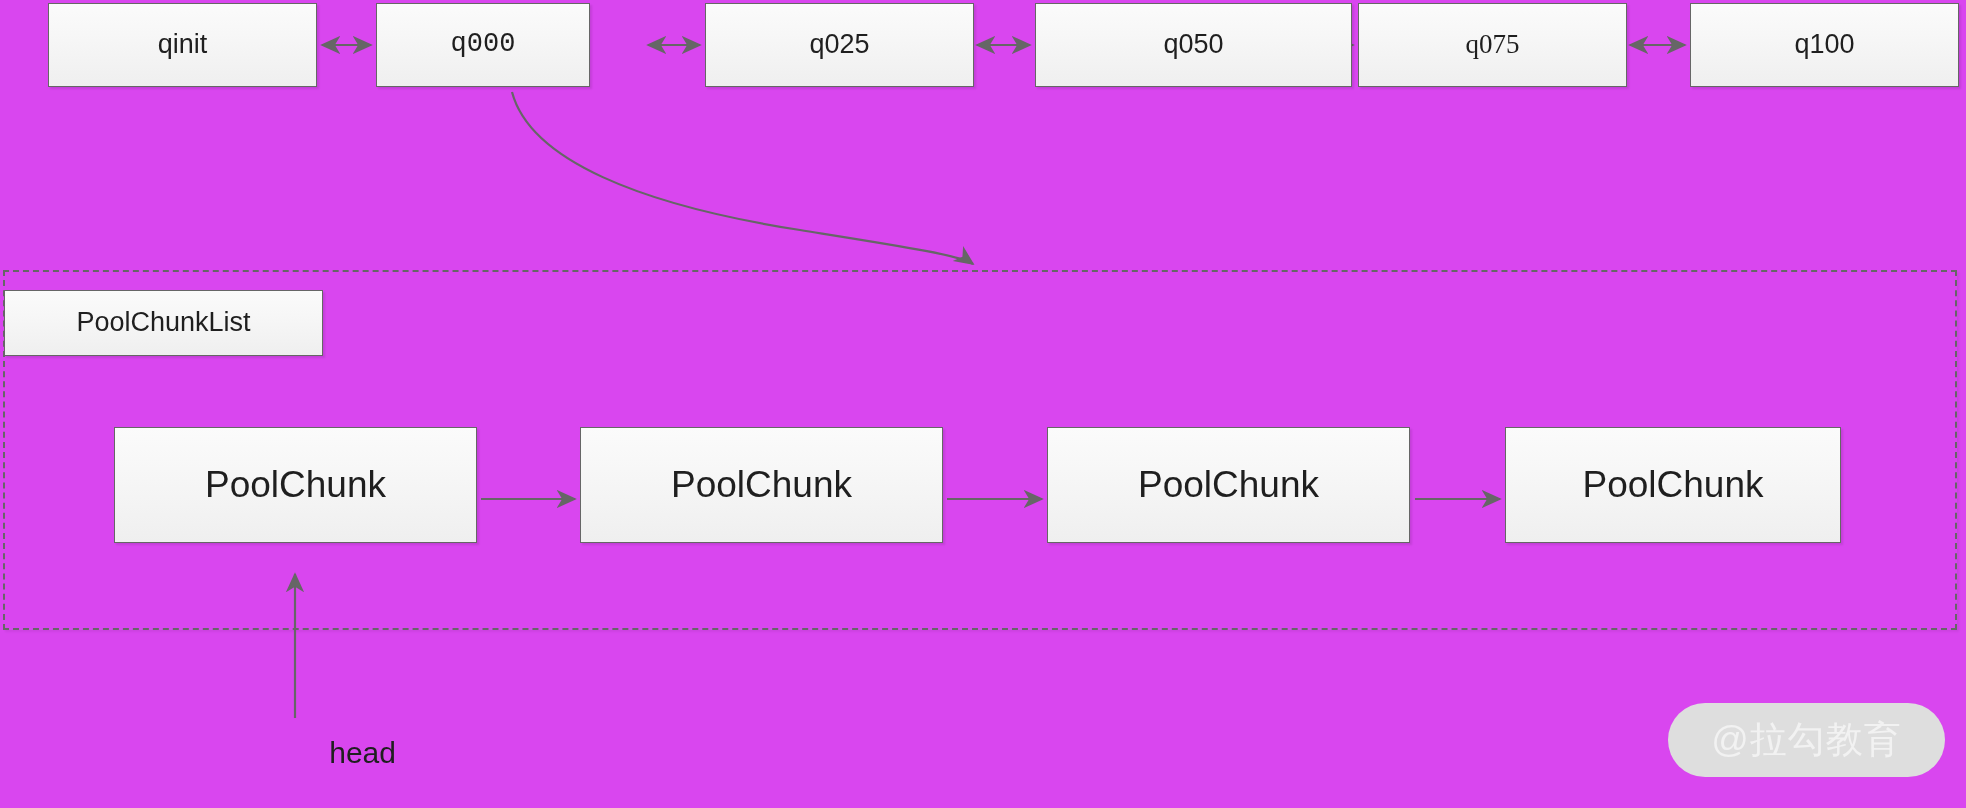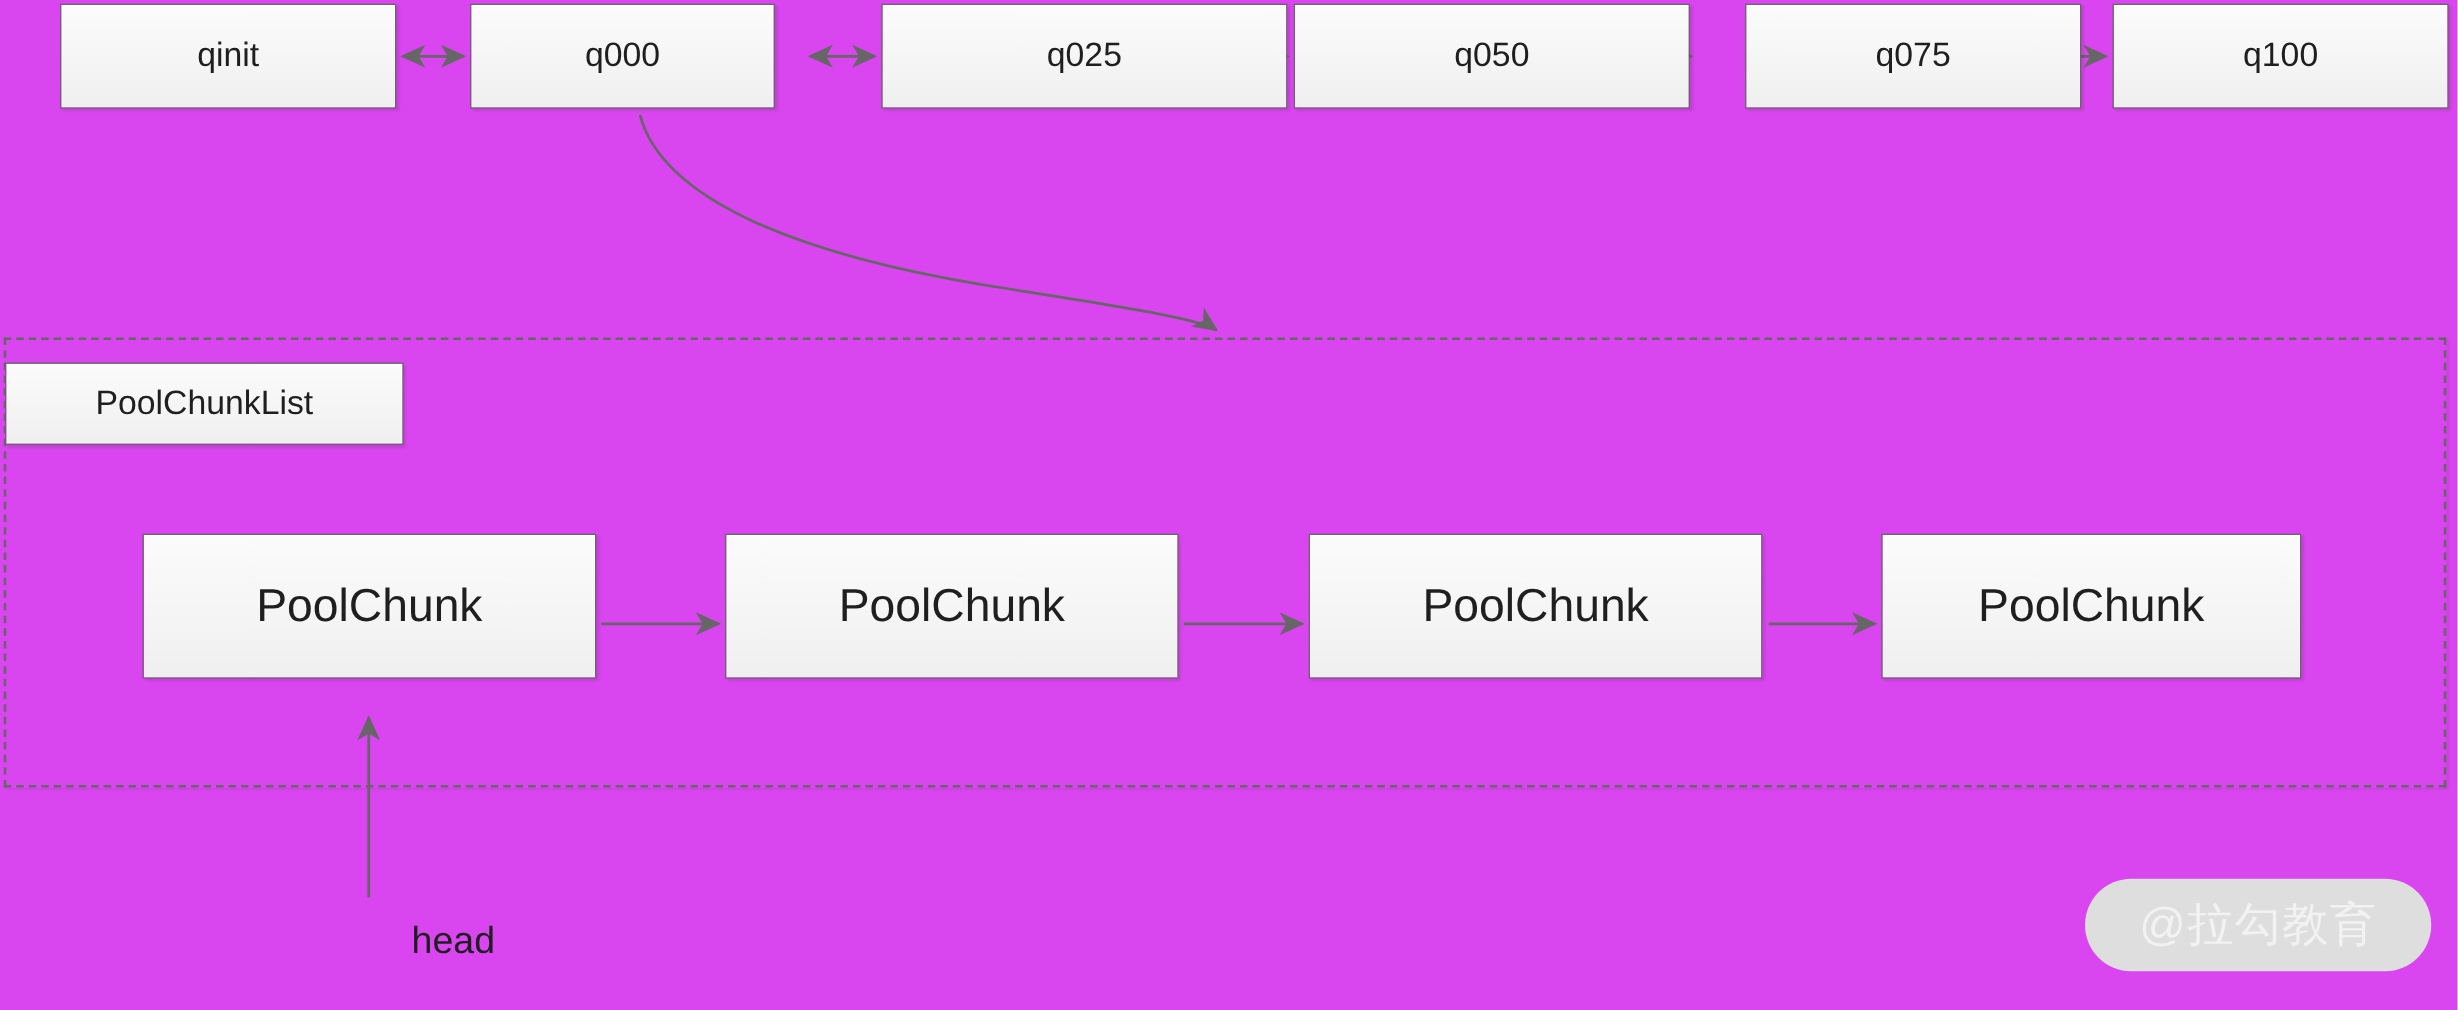--- a/index.html
+++ b/index.html
@@ -140,30 +140,30 @@
       <line x1="947" y1="499" x2="1042" y2="499"></line>
       <line x1="1415" y1="499" x2="1500" y2="499"></line>
     </g>
 
     <line x1="295" y1="718" x2="295" y2="574" stroke="#666666" stroke-width="2.2" fill="none" marker-end="url(#arrow-end)"></line>
   </svg>
 
   <div class="node queue-node" style="left:48px;  width:269px;">
     <span>qinit</span>
   </div>
-  <div class="node queue-node" style="left:376px; width:244px;">
+  <div class="node queue-node" style="left:376px; width:214px;font-family:Liberation Mono, monospace;">
     <span>q000</span>
   </div>
-  <div class="node queue-node" style="left:705px; width:325px;">
+  <div class="node queue-node" style="left:705px; width:269px;">
     <span>q025</span>
   </div>
   <div class="node queue-node" style="left:1035px; width:317px;">
     <span>q050</span>
   </div>
-  <div class="node queue-node" style="left:1396px; width:269px;">
+  <div class="node queue-node" style="left:1358px; width:269px;font-family:Liberation Serif, serif;">
     <span>q075</span>
   </div>
   <div class="node queue-node" style="left:1690px; width:269px;">
     <span>q100</span>
   </div>
 
   <div class="node list-label-node">
     <span>PoolChunkList</span>
   </div>
 

